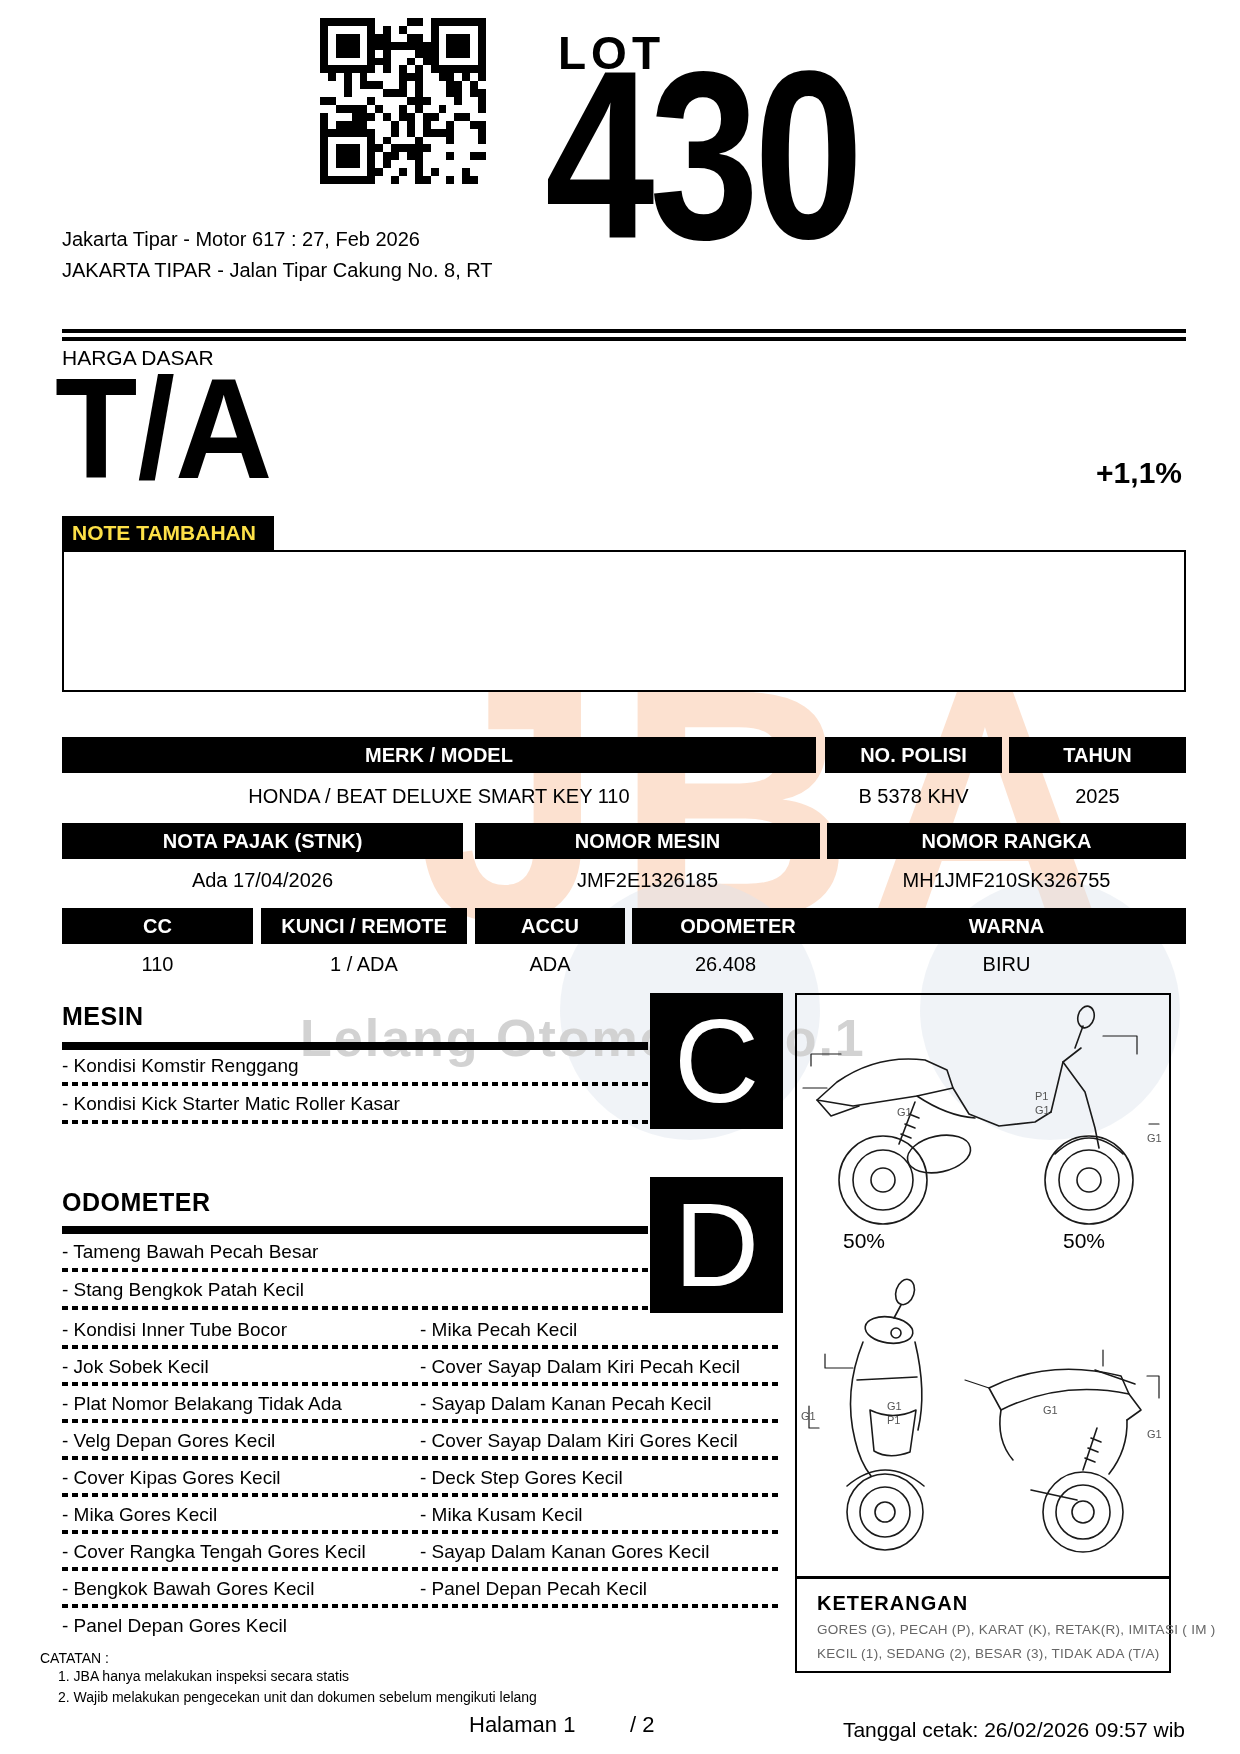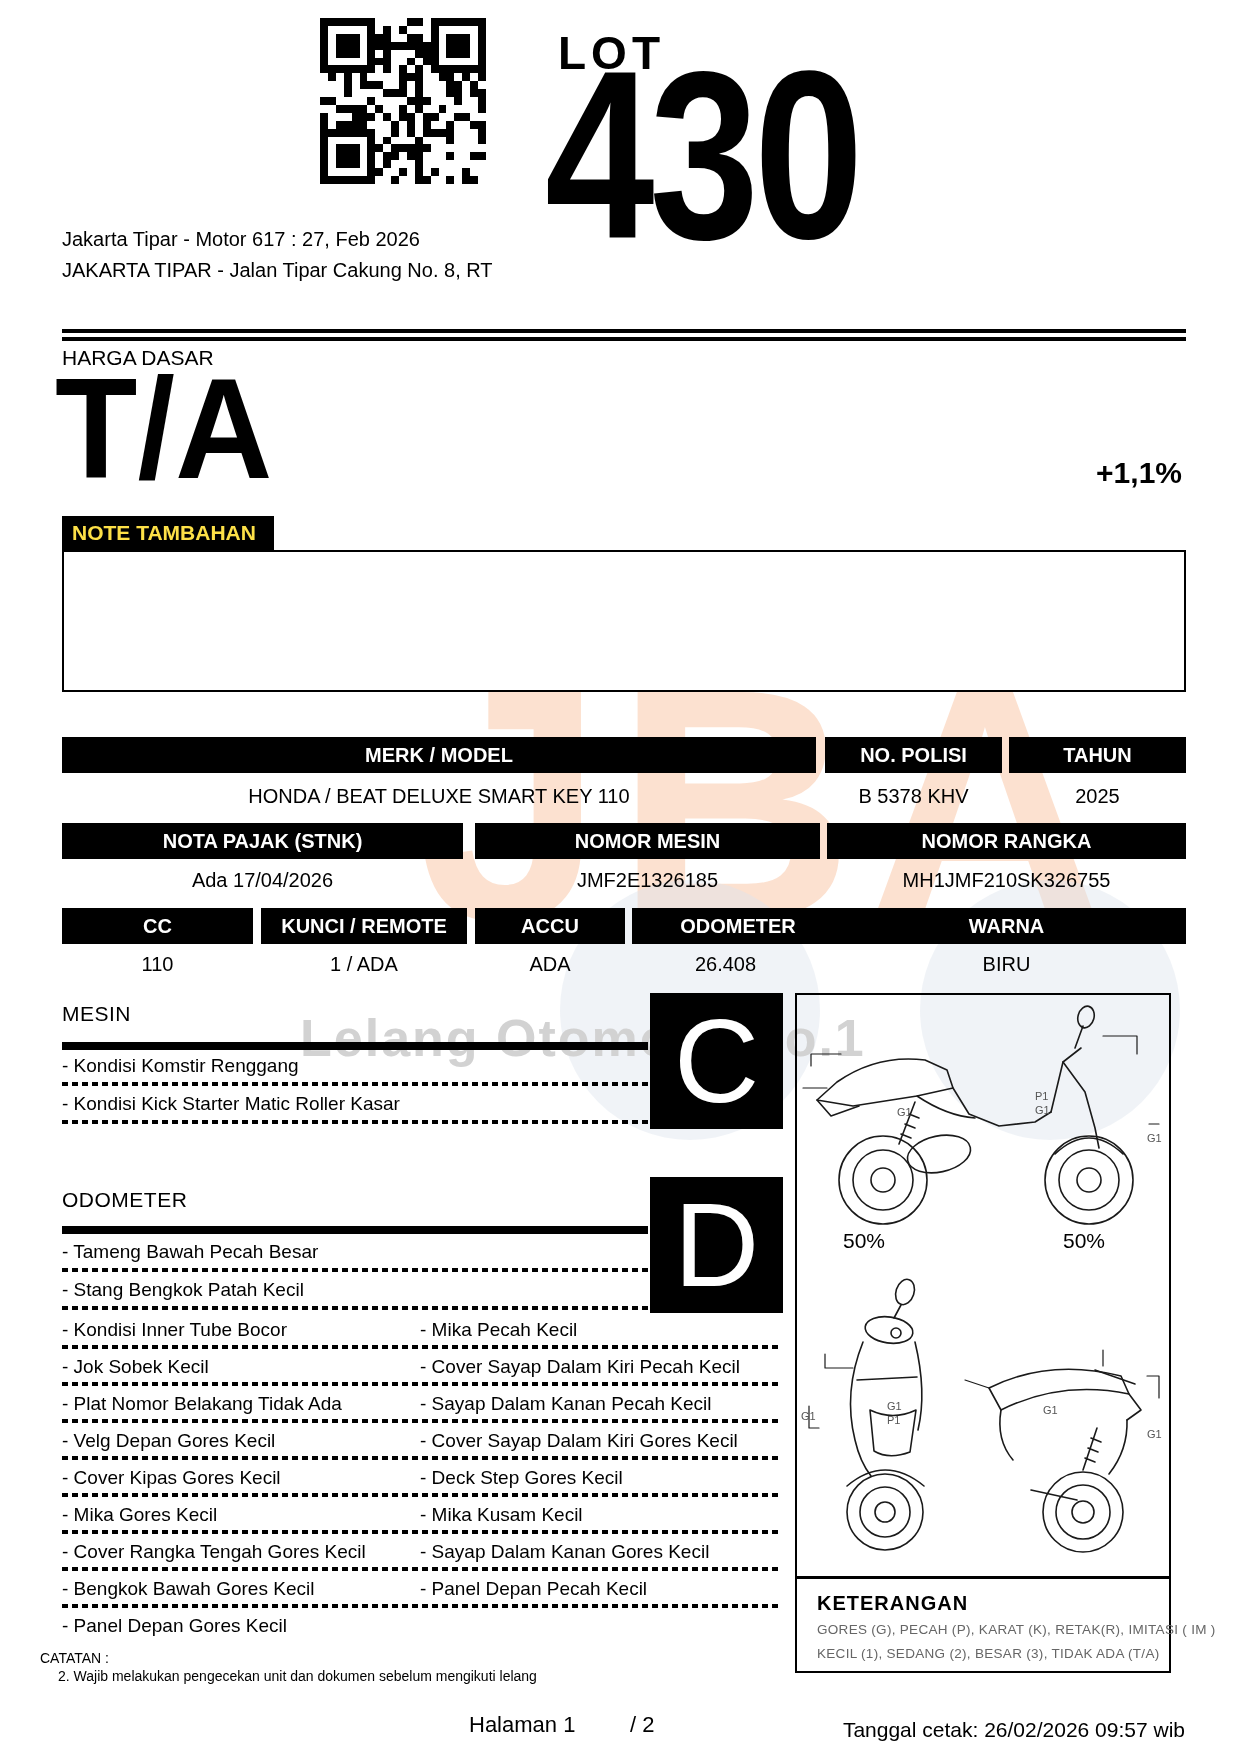--- a/index.html
+++ b/index.html
@@ -29,21 +29,21 @@
   .note-bar{position:absolute;left:62px;top:516px;width:212px;height:34px;background:#000;color:#fde047;
       font-size:21px;font-weight:bold;display:flex;align-items:center;padding-left:10px;box-sizing:border-box;z-index:2;}
   .note-box{position:absolute;left:62px;top:550px;width:1124px;height:142px;border:2px solid #000;
       box-sizing:border-box;z-index:2;font-size:19px;padding:6px;}
   
   .hbar{position:absolute;height:36px;background:#000;color:#fff;font-size:20px;font-weight:bold;
       display:flex;align-items:center;justify-content:center;z-index:2;box-sizing:border-box;}
   .hval{position:absolute;height:28px;font-size:20px;display:flex;align-items:center;justify-content:center;
       z-index:2;white-space:nowrap;}
   
-  .sec-title{position:absolute;font-size:21px;font-weight:normal;letter-spacing:0.5px;z-index:2;}
+  .sec-title{position:absolute;font-size:25px;font-weight:bold;letter-spacing:0.5px;z-index:2;}
   .sec-rule{position:absolute;height:8px;background:#000;z-index:2;}
   .rows{position:absolute;z-index:2;}
   .rowitem{position:relative;height:38px;}
   .rowitem .txt{font-size:19px;padding-top:5px;white-space:nowrap;}
   .dots{position:absolute;left:0;right:0;bottom:2px;height:4px;
       background:repeating-linear-gradient(90deg,#000 0 6px,transparent 6px 10px);}
   .tc-row{position:relative;height:37px;}
   .tc-row .l{position:absolute;left:0;top:5px;width:352px;font-size:19px;white-space:nowrap;}
   .tc-row .r{position:absolute;left:358px;top:5px;right:0;font-size:19px;white-space:nowrap;}
   .tc-list .tc-row:last-child .dots{display:none;}
@@ -713,20 +713,21 @@
   </svg>
 
   <div class="diagram-divider"></div>
   <div class="ket-title">KETERANGAN</div>
   <div class="ket-line" style="top:1622px;">GORES (G), PECAH (P), KARAT (K), RETAK(R), IMITASI ( IM )</div>
   <div class="ket-line" style="top:1646px;">KECIL (1), SEDANG (2), BESAR (3), TIDAK ADA (T/A)</div>
 
   <div class="catatan">
     <div>CATATAN :</div>
     <div class="items">
+        <div>1. JBA hanya melakukan inspeksi secara statis</div>
         <div>2. Wajib melakukan pengecekan unit dan dokumen sebelum mengikuti lelang</div>
       </div>
   </div>
   <div class="page-num" style="left:469px;">Halaman 1</div>
   <div class="page-num" style="left:630px;">/ 2</div>
   <div class="print-date">Tanggal cetak: 26/02/2026 09:57 wib</div>
 
 </div>
 
 </body></html>

